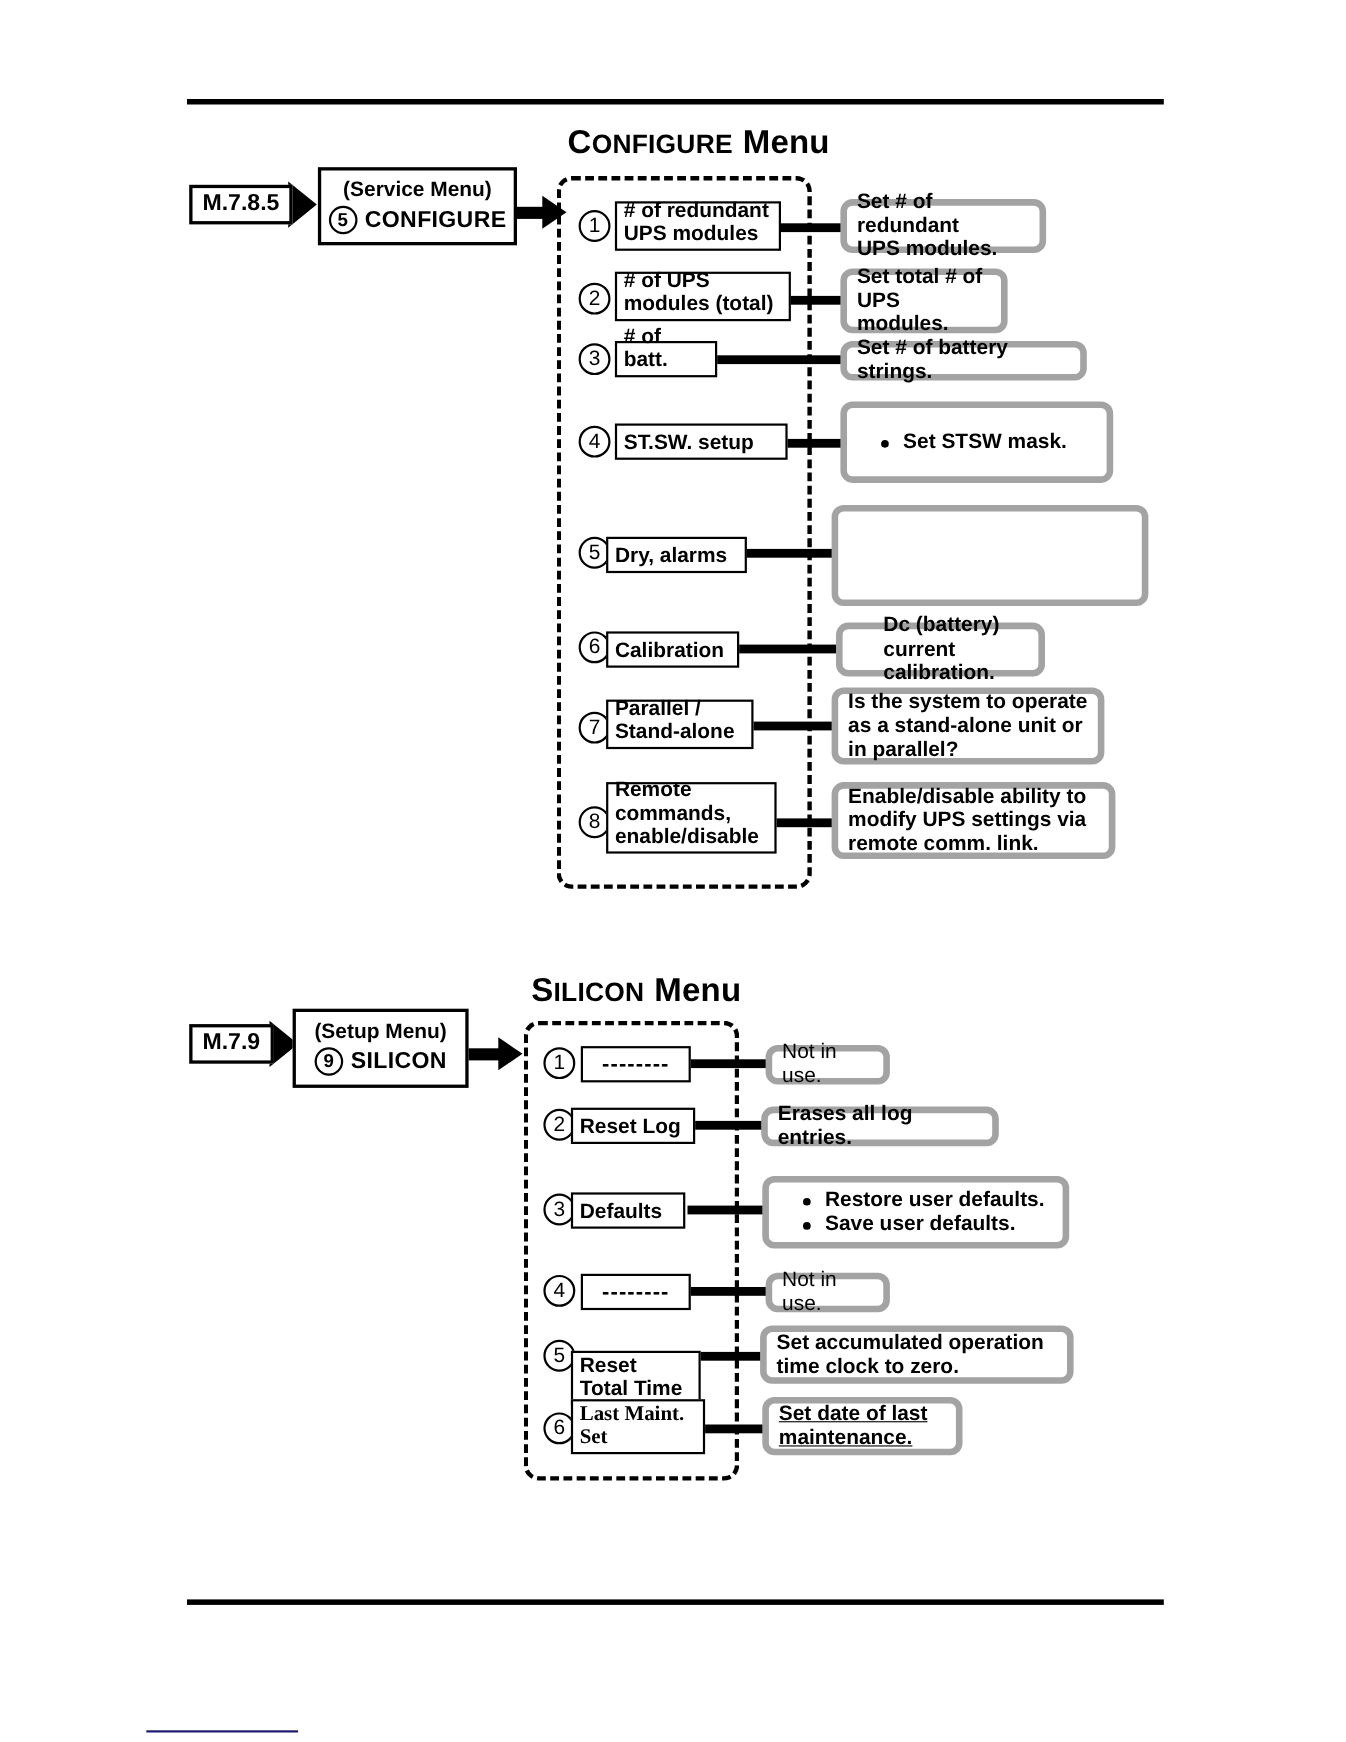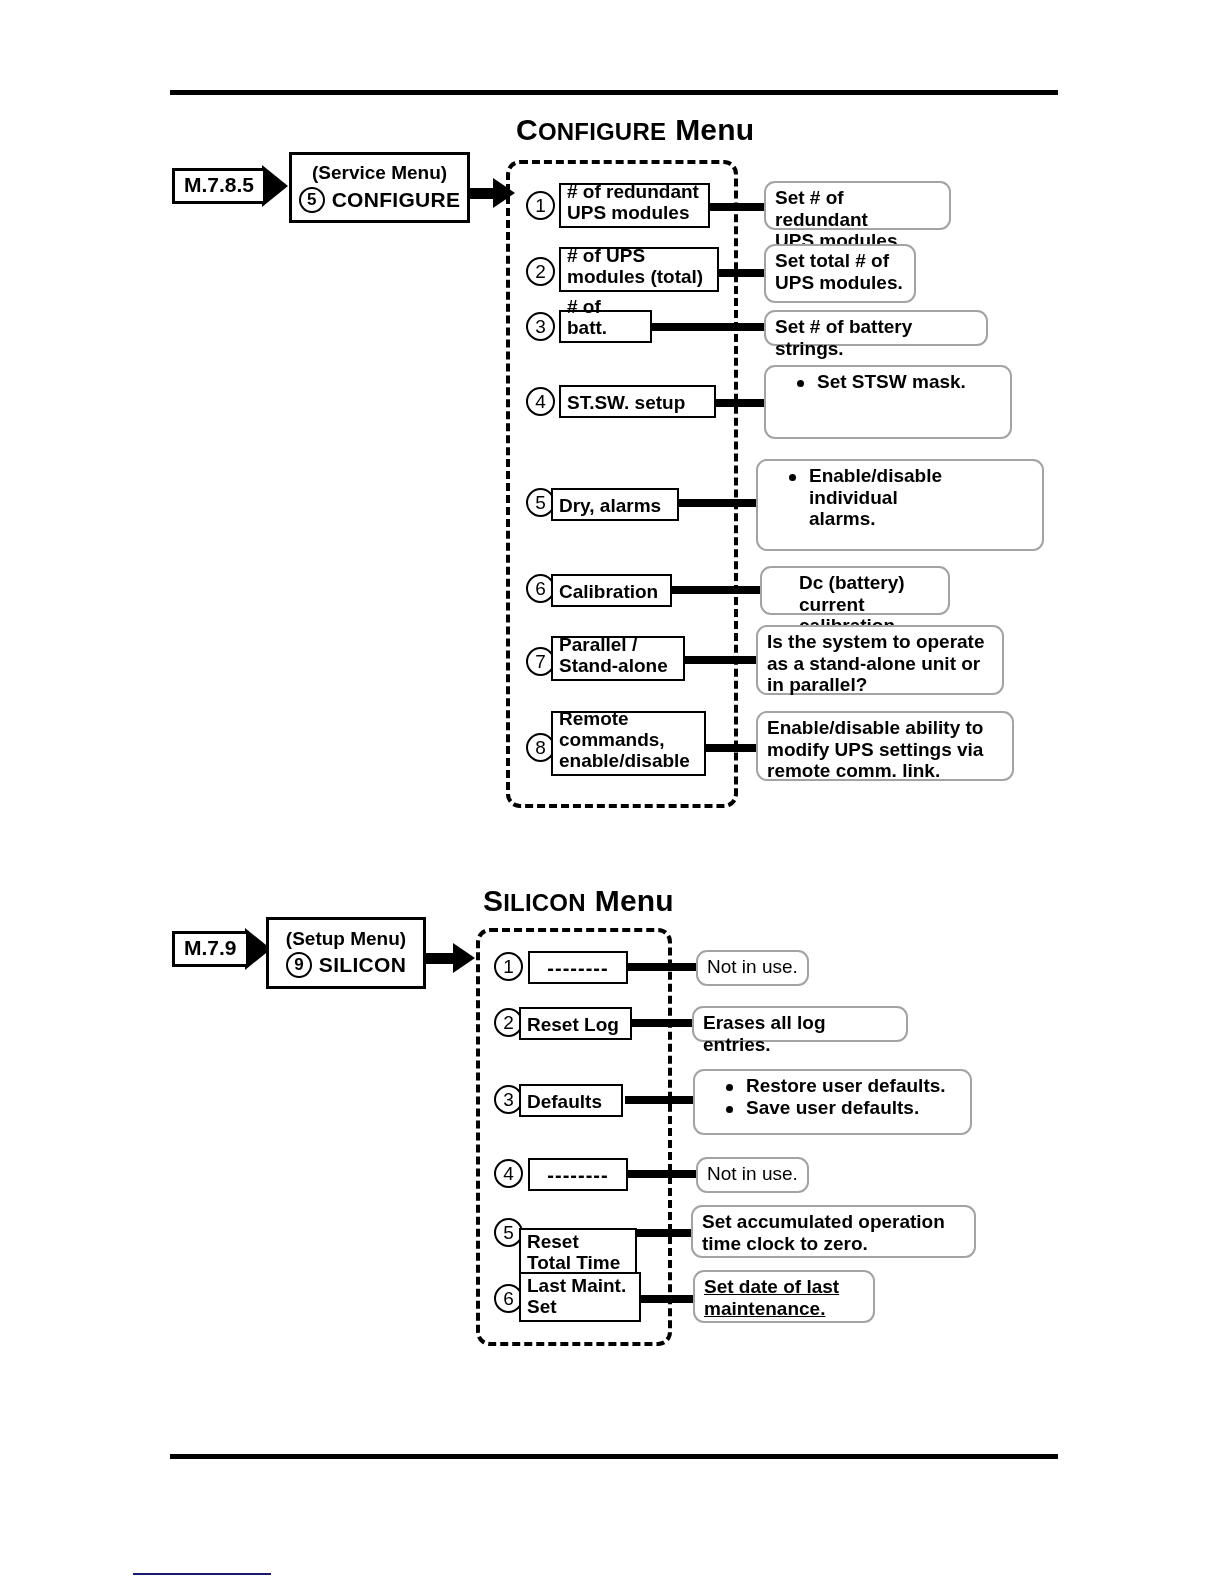--- a/index.html
+++ b/index.html
@@ -145,27 +145,27 @@
   .item-box.dash-fill {
     align-items: center;
     justify-content: center;
     letter-spacing: 1px;
     font-size: 20px;
   }
 
   
   .desc-box {
     position: absolute;
-    border: 2px solid #a3a3a3;
+    border: 6px solid #a3a3a3;
     border-radius: 11px;
     background: #fff;
     box-sizing: border-box;
     display: flex;
     flex-direction: column;
-    justify-content: flex-start;
+    justify-content: center;
     font-weight: bold;
     font-size: 19px;
     line-height: 1.14;
     padding: 4px 9px;
     z-index: 3;
   }
   .desc-box.light { font-weight: normal; font-size: 19px; }
   .desc-box ul {
     margin: 0; padding: 0 0 0 22px;
     list-style: none;
@@ -269,22 +269,20 @@
       </ul>
     </div>
 
     <div class="conn" style="left:676px; top:499px; width:102px;"></div>
     <span class="circ circ-item" style="left:526px; top:488px;">5</span>
     <div class="item-box" style="left:551px; top:488px; width:128px; height:33px;">
       <span style="white-space:pre-line;">Dry, alarms</span>
     </div>
     <div class="desc-box" style="left:756px; top:459px; width:288px; height:92px;">
       <ul>
-        <li style="white-space:pre-line;">Enable/disable individual
-alarms.</li>
       </ul>
     </div>
 
     <div class="conn" style="left:669px; top:586px; width:97px;"></div>
     <span class="circ circ-item" style="left:526px; top:574px;">6</span>
     <div class="item-box" style="left:551px; top:574px; width:121px; height:33px;">
       <span style="white-space:pre-line;">Calibration</span>
     </div>
     <div class="desc-box" style="left:760px; top:566px; width:190px; height:49px;">
       <span style="white-space:pre-line;margin-left:28px;">Dc (battery)
@@ -389,21 +387,21 @@
 Total Time</span>
     </div>
     <div class="desc-box" style="left:691px; top:1205px; width:285px; height:53px;">
       <span style="white-space:pre-line;">Set accumulated operation
 time clock to zero.</span>
     </div>
 
     <div class="conn" style="left:635px; top:1295px; width:68px;"></div>
     <span class="circ circ-item" style="left:494px; top:1284px;">6</span>
     <div class="item-box" style="left:519px; top:1272px; width:122px; height:50px;">
-      <span style="white-space:pre-line;">Last Maint.
+      <span style="white-space:pre-line;font-family:Liberation Serif, serif;">Last Maint.
 Set</span>
     </div>
     <div class="desc-box" style="left:693px; top:1270px; width:182px; height:53px;text-decoration:underline;">
       <span style="white-space:pre-line;">Set date of last
 maintenance.</span>
     </div>
   </div>
 
 </div>
 

